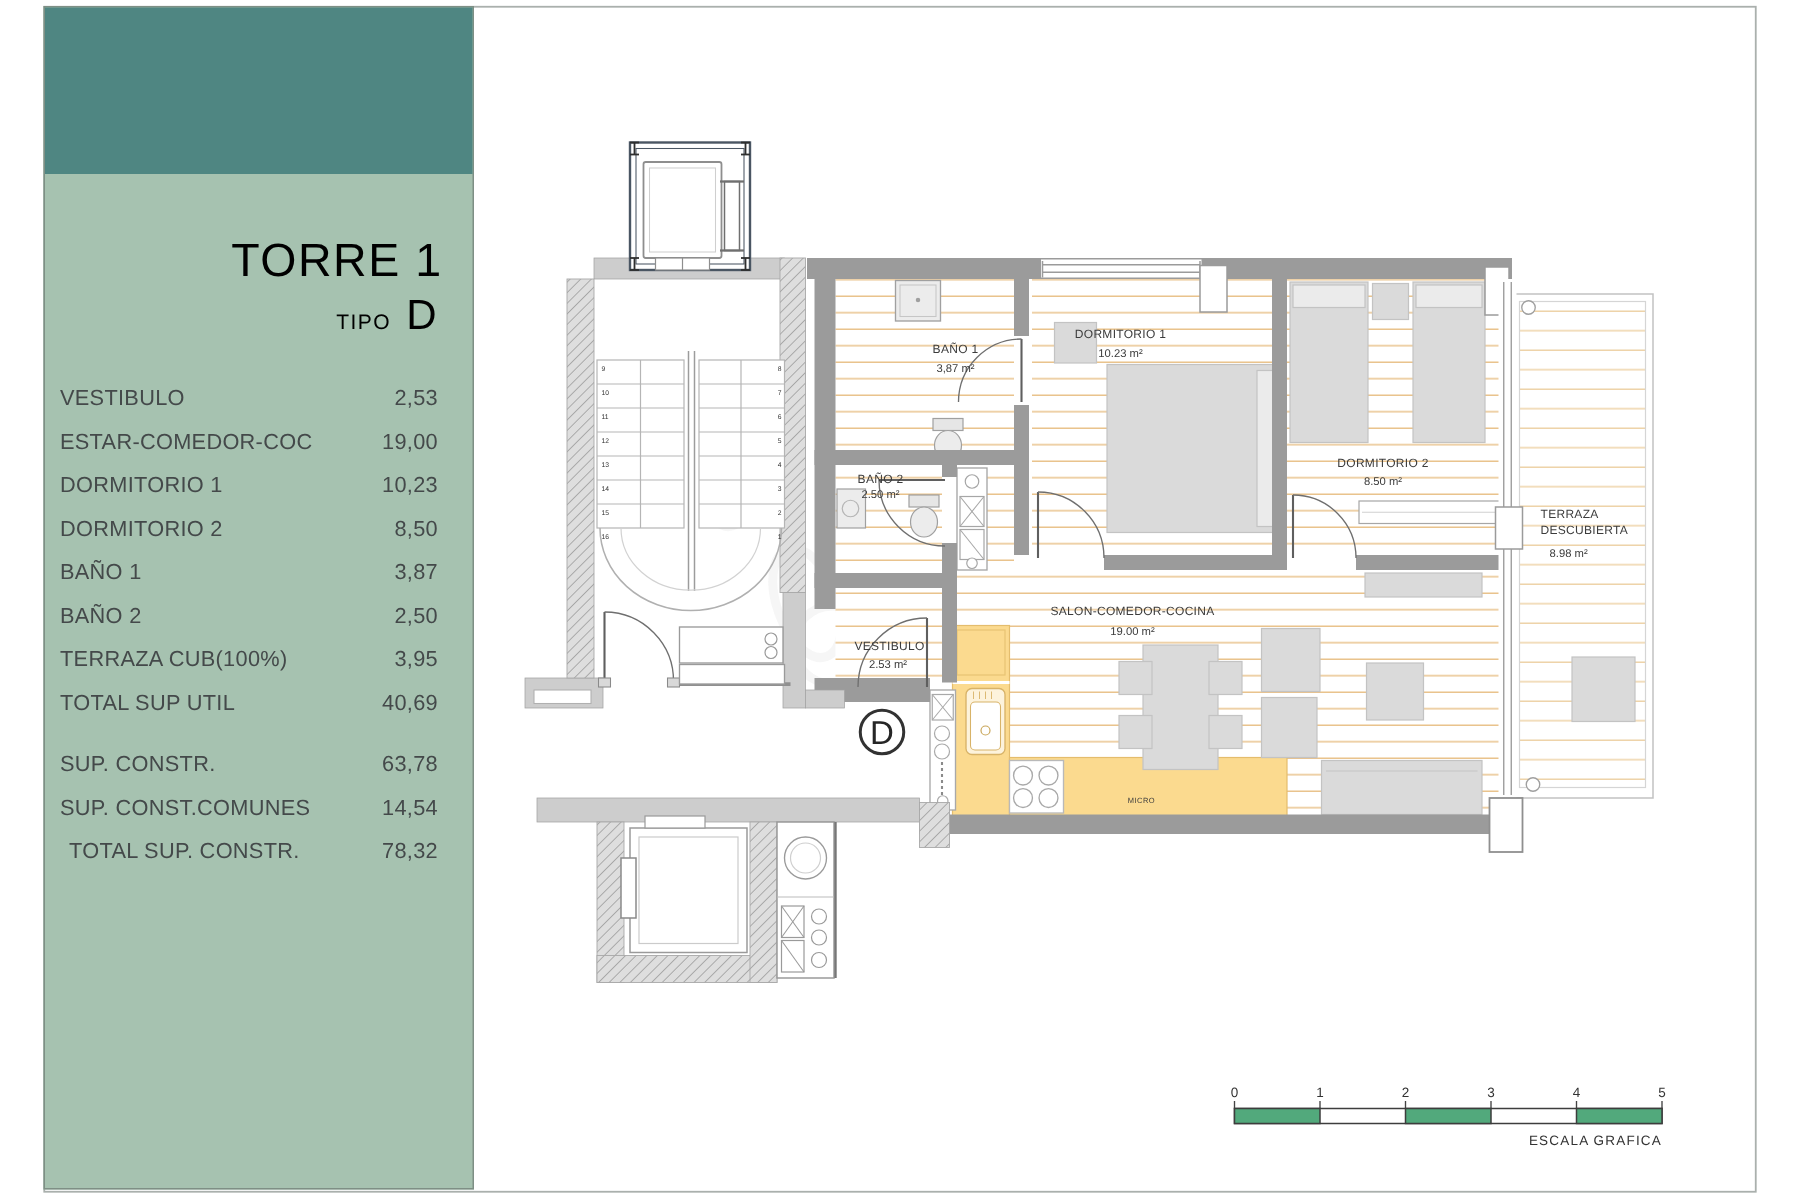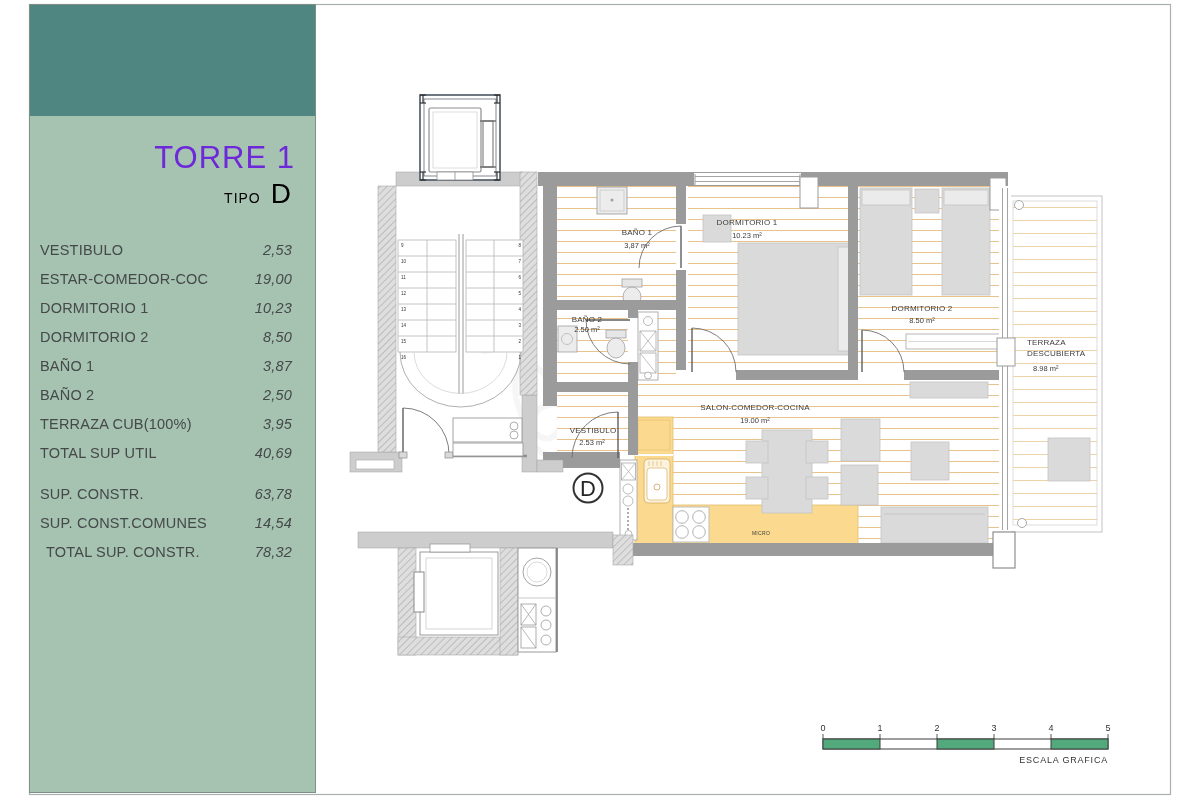--- a/index.html
+++ b/index.html
@@ -4,29 +4,29 @@
 <style>
   html,body{margin:0;padding:0;background:#ffffff;}
   .canvas{position:relative;width:1199px;height:800px;background:#ffffff;overflow:hidden;
           font-family:"Liberation Sans",sans-serif;}
   .plan-svg{position:absolute;left:0;top:0;}
   
   .sidebar{position:absolute;left:29px;top:4px;width:287px;height:789px;background:#a6c2b0;
            border:1px solid #7e8f85;box-sizing:border-box;z-index:5;}
   .sb-header{width:100%;height:111px;background:#4f8682;}
   .sb-body{color:#44494a;}
-  .sb-title{margin-top:24px;padding-right:20px;text-align:right;font-size:31px;
-            letter-spacing:1px;color:#6d28d9;padding-left:36px;}
+  .sb-title{margin-top:40px;padding-right:20px;text-align:right;font-size:31px;
+            letter-spacing:1px;color:#000000;padding-left:36px;}
   .sb-tipo{padding-right:24px;text-align:right;color:#000000;margin-top:2px;}
   .sb-tipo .tipo-label{font-size:14px;letter-spacing:1px;vertical-align:baseline;}
   .sb-tipo .tipo-value{font-size:28px;margin-left:10px;}
   .sb-rows{margin-top:32px;padding:0 23px 0 10px;}
   .sb-row{display:flex;justify-content:space-between;align-items:baseline;height:29px;
           font-size:14.5px;letter-spacing:0.2px;}
-  .sb-row .val{text-align:right;font-style:italic;}
+  .sb-row .val{text-align:right;}
   .row-total-util{margin-top:0;}
   .row-constr{margin-top:12px;}
   .row-total-constr{padding-left:6px;}
   
   .pt{font-family:"Liberation Sans",sans-serif;fill:#3c3c3c;}
   .t8{font-size:8px;letter-spacing:0.2px;}
   .t75{font-size:7.5px;}
   .t5{font-size:5px;letter-spacing:0.3px;}
   .t45{font-size:4.5px;fill:#333;}
   .t9{font-size:9px;fill:#333;}

